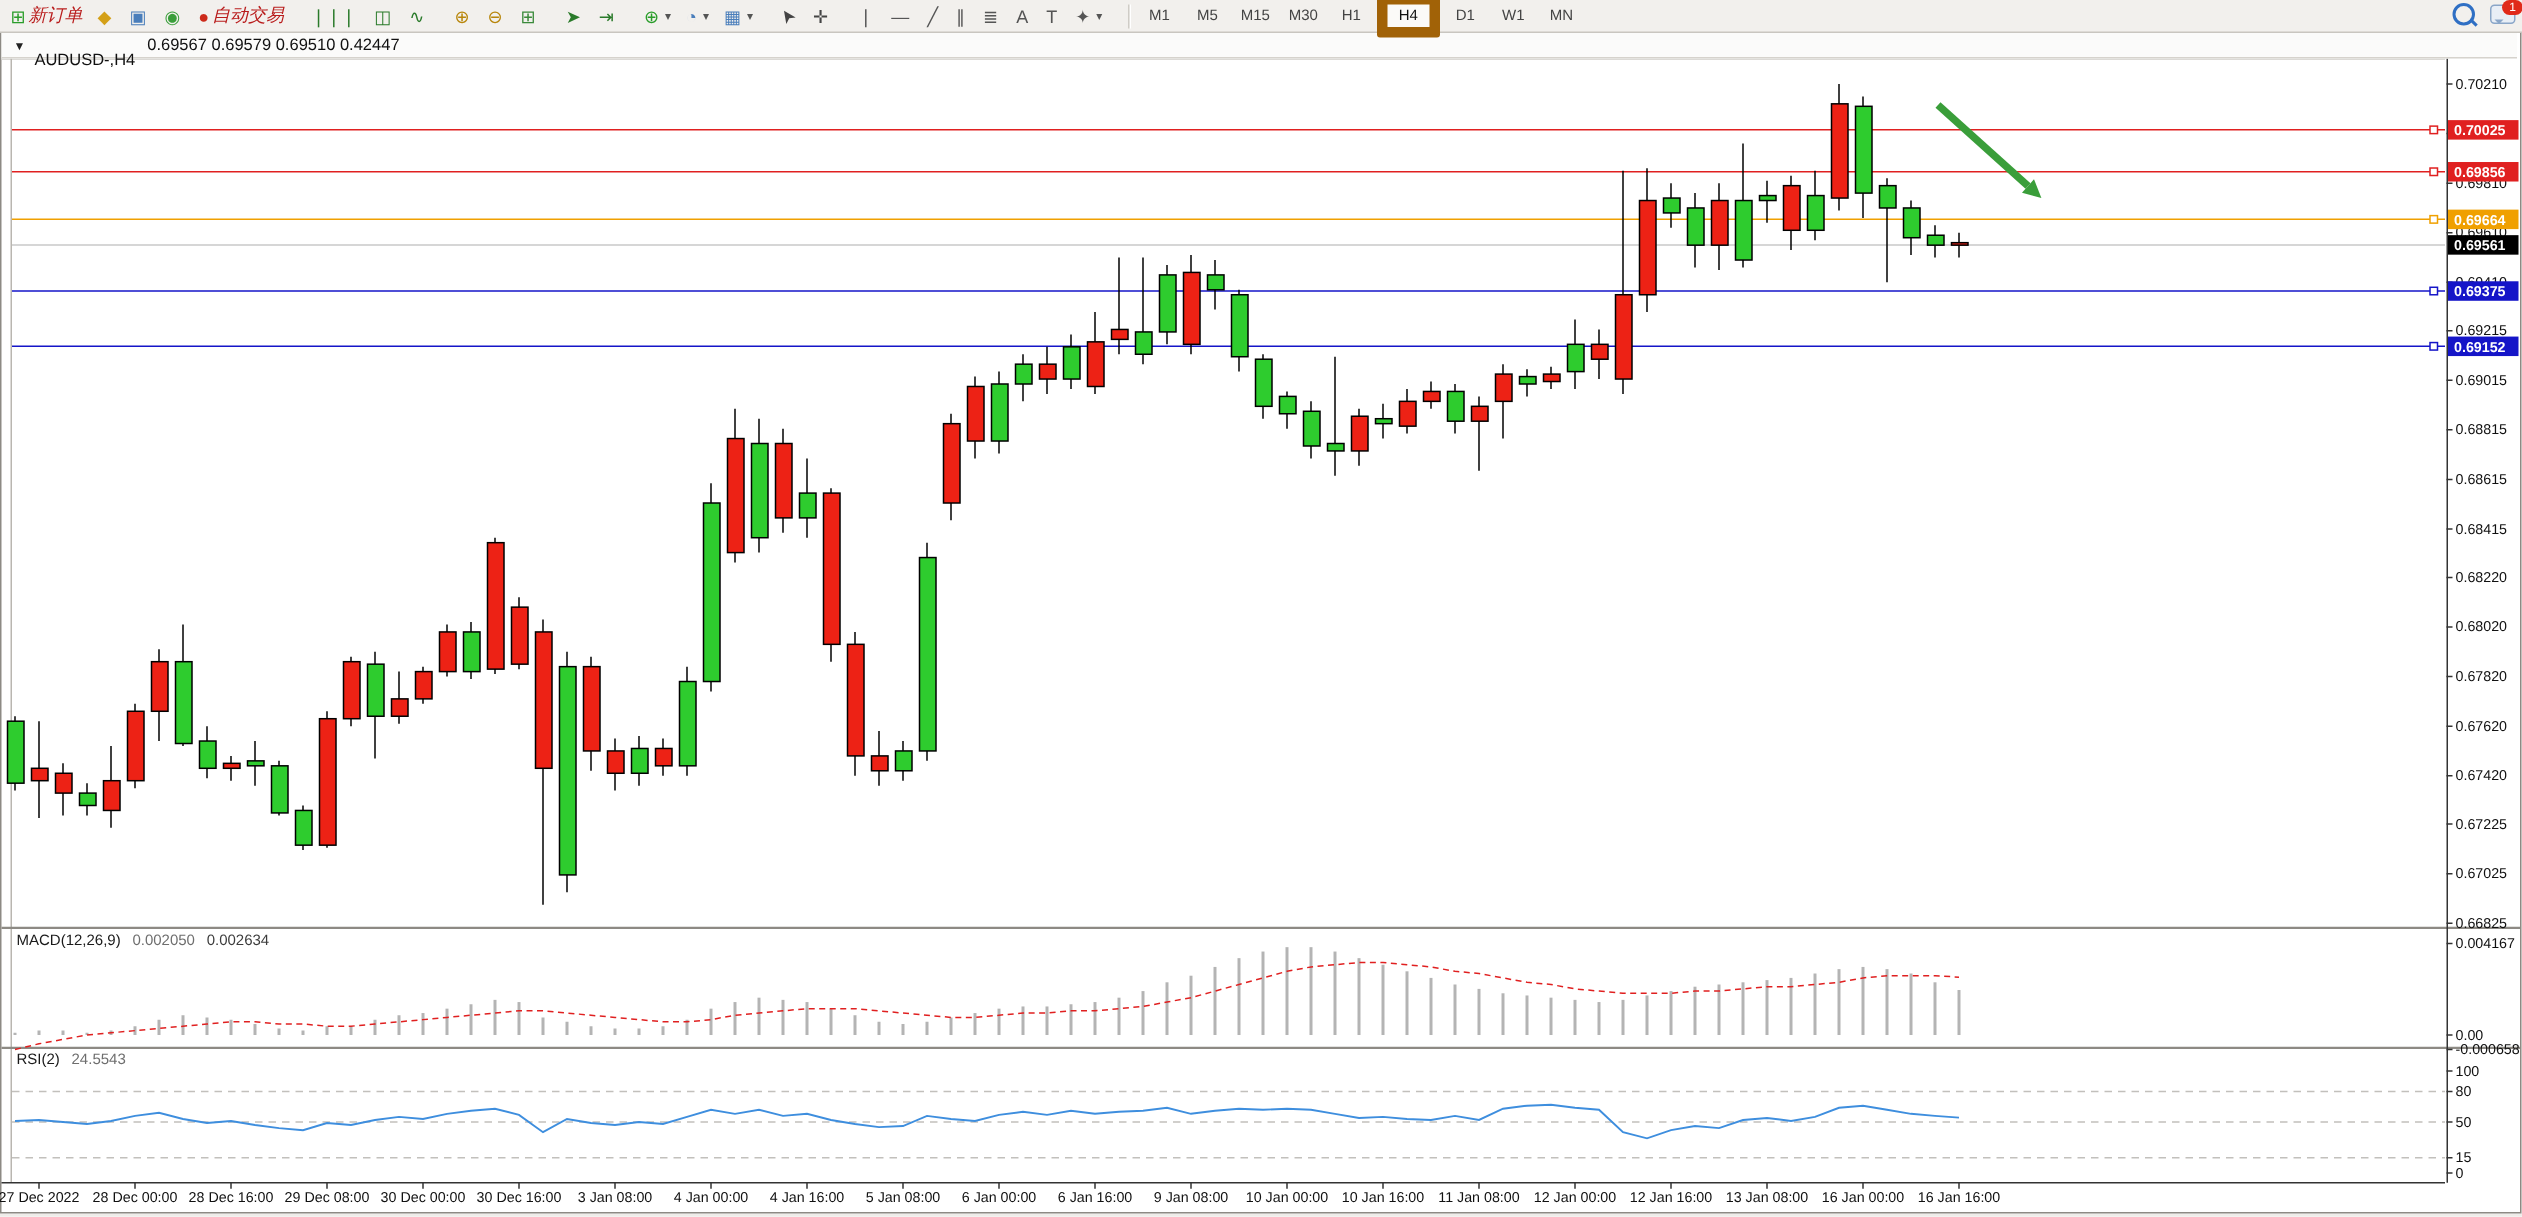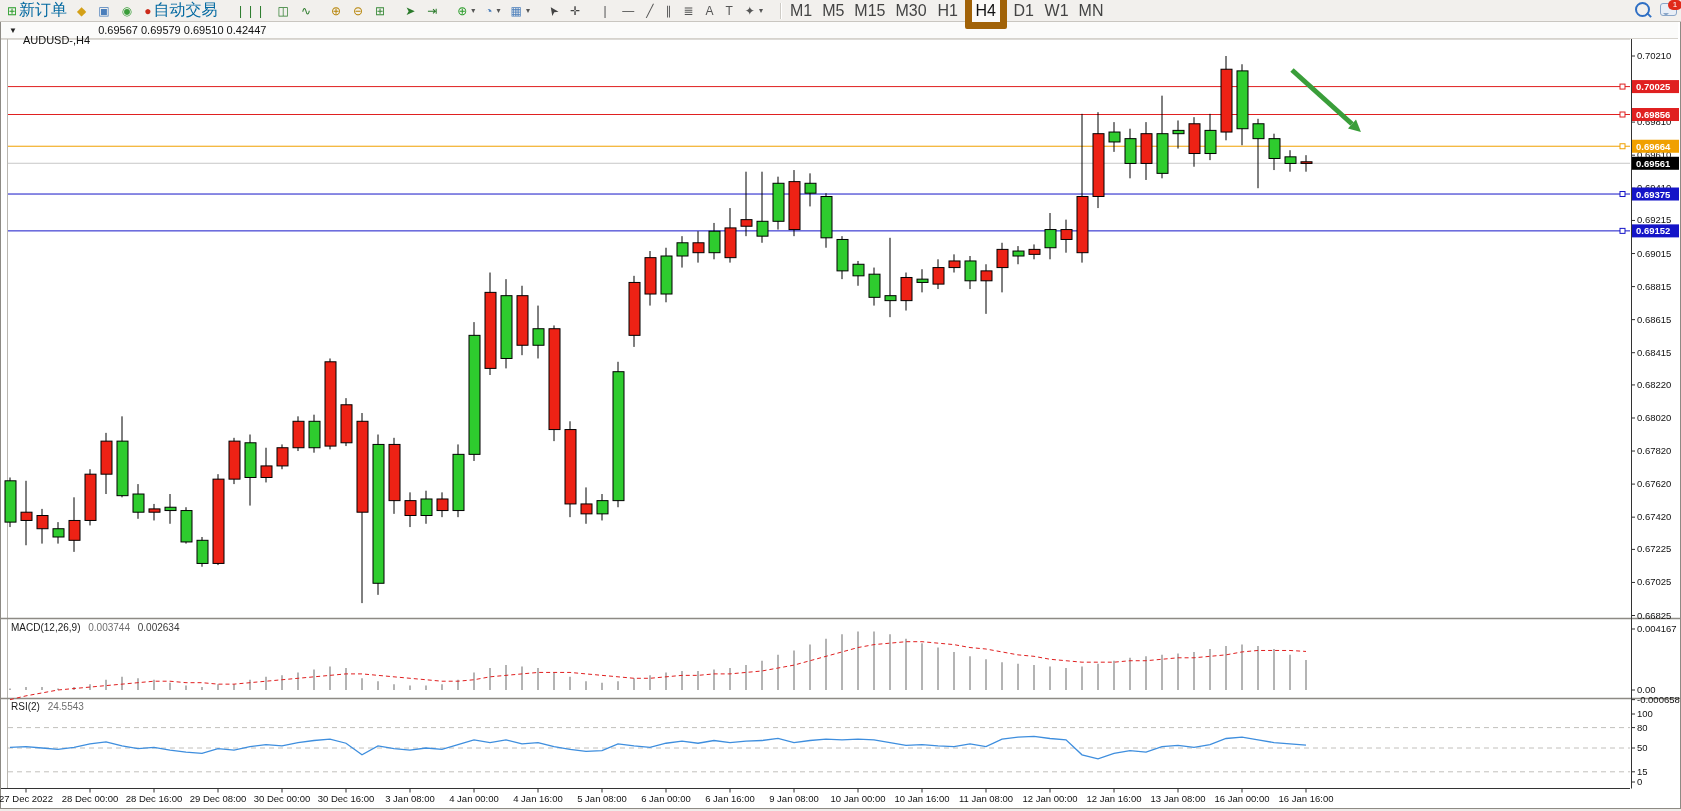--- a/index.html
+++ b/index.html
@@ -3,24 +3,24 @@
 <meta charset="utf-8">
 <style>
   html,body{margin:0;padding:0;width:1681px;height:811px;overflow:hidden;
     font-family:"Liberation Sans",sans-serif;background:#efedea;}
   
   .toolbar{position:absolute;top:0;left:0;width:1681px;height:21px;background:#f2f0ed;
     border-bottom:1px solid #c9c6c0;display:flex;align-items:center;padding-left:2px;z-index:20;}
   .tb-btn{display:inline-flex;align-items:center;height:18px;padding:0 3px;margin:0 1px;
     border:1px solid transparent;border-radius:2px;font-size:11px;color:#333;cursor:default;white-space:nowrap;}
   .tb-glyph{font-size:12px;line-height:12px;margin-right:2px;}
-  .tb-label{font-size:16px;color:#0369a1;}
+  .tb-label{font-size:12px;color:#b91c1c;font-style:italic;}
   .tb-sep{width:1px;height:16px;background:#cfccc6;margin:0 4px;box-shadow:1px 0 0 #fff;}
   .tb-caret{font-size:8px;color:#555;margin-left:2px;}
-  .tf-btn{display:inline-block;min-width:22px;text-align:center;font-size:16px;color:#444;
+  .tf-btn{display:inline-block;min-width:22px;text-align:center;font-size:10px;color:#444;
     padding:2px 3px;margin:0 1px;border:1px solid transparent;}
   .tf-active{background:#fbfaf8;border:7px solid #a16207;border-radius:2px;color:#111;}
   .tb-right{position:absolute;right:6px;top:2px;display:flex;align-items:center;gap:10px;}
   .search-glass{position:relative;width:11px;height:11px;border:2px solid #2f6fc4;border-radius:50%;display:inline-block;}
   .search-glass::after{content:"";position:absolute;width:6px;height:2px;background:#2f6fc4;
     transform:rotate(45deg);left:9px;top:10px;}
   .chat-bubble{position:relative;width:15px;height:11px;background:#e8eef6;border:1px solid #8aa6c8;border-radius:3px;}
   .chat-bubble::after{content:"";position:absolute;left:2px;bottom:-4px;border:3px solid transparent;border-top-color:#8aa6c8;}
   .chat-badge{position:absolute;top:-4px;right:-6px;min-width:10px;height:10px;border-radius:6px;
     background:#e02a1a;color:#fff;font-size:8px;line-height:10px;text-align:center;padding:0 2px;}
@@ -113,21 +113,21 @@
 <div class="chart-frame"></div>
 
 <div class="title-row">
   <span class="title-caret">▼</span>
   <span class="title-sym">AUDUSD-,H4</span>
   <span>0.69567 0.69579 0.69510 0.42447</span>
 </div>
 
 <div class="ind-label" style="top:622px;">
   <span>MACD(12,26,9)</span>
-  <span class="ind-val-gray">0.003744</span>
+  <span class="ind-val-gray">0.002050</span>
   <span class="ind-val-red">0.002634</span>
 </div>
 
 <div class="ind-label" style="top:701px;">
   <span>RSI(2)</span>
   <span class="ind-val-gray">24.5543</span>
 </div>
 
 <svg id="cv" width="1681" height="811">
     <line x1="1" y1="39.5" x2="1630" y2="39.5" stroke="#dcdad6" stroke-width="1"></line>

